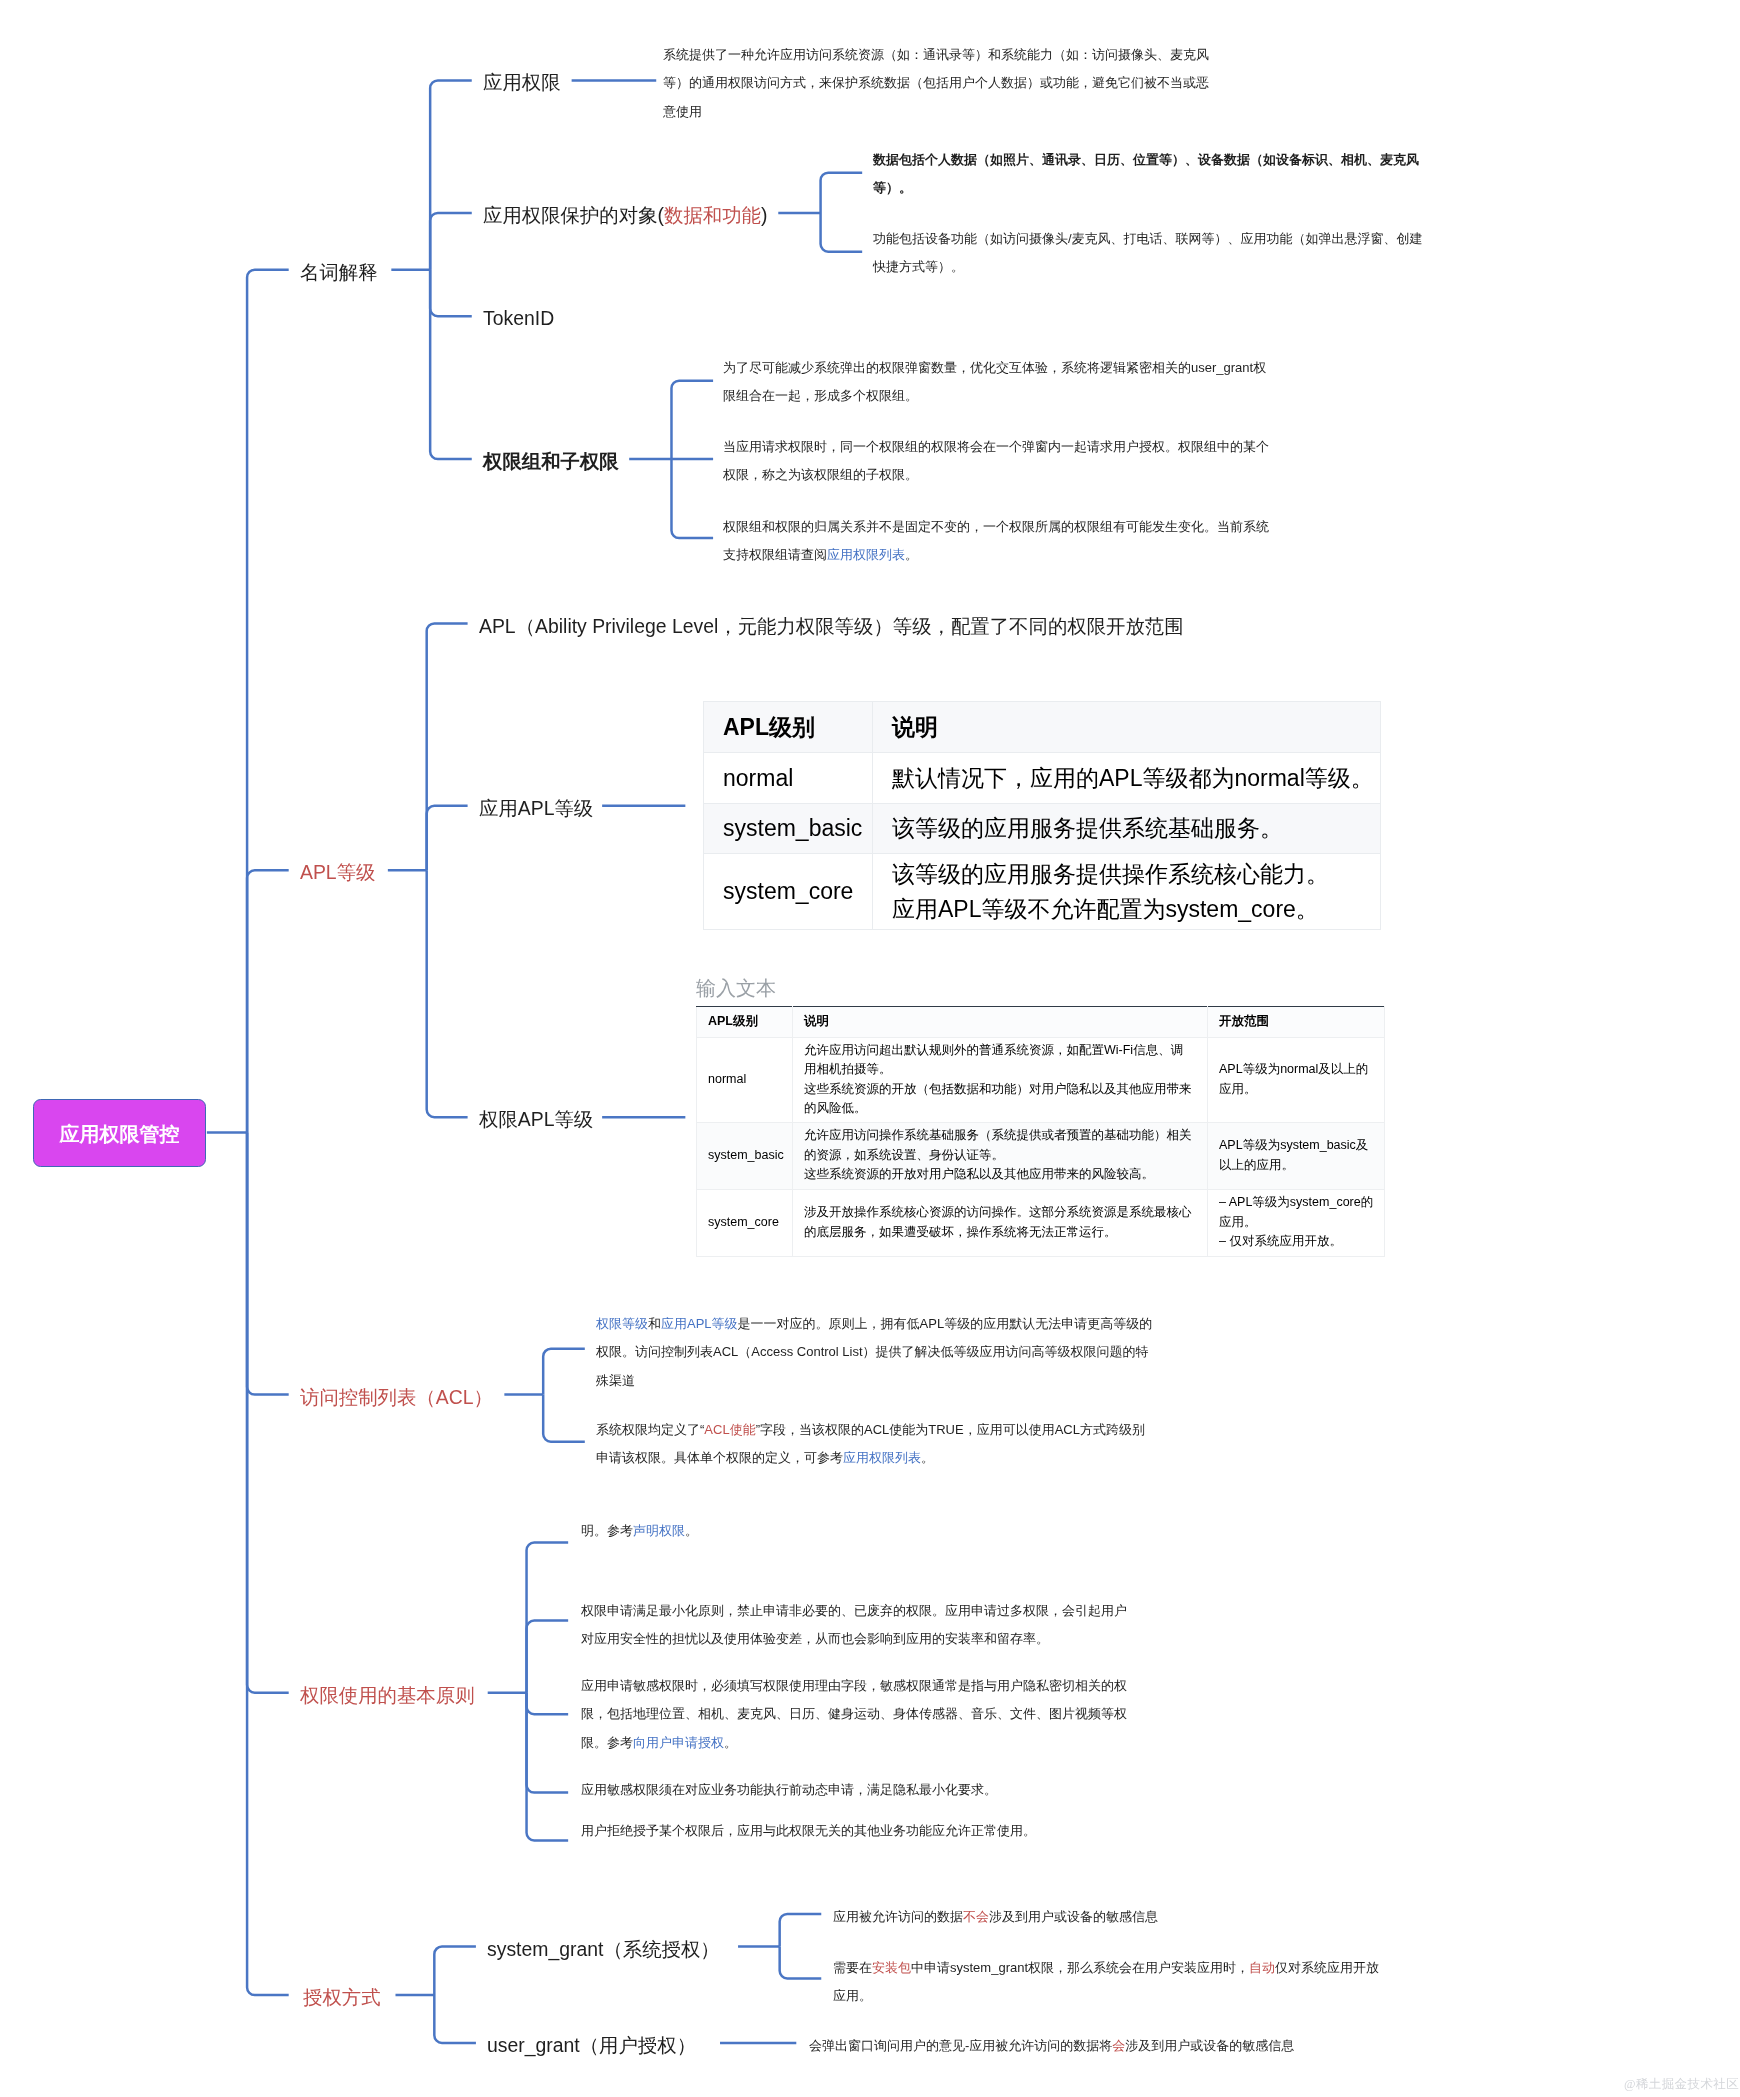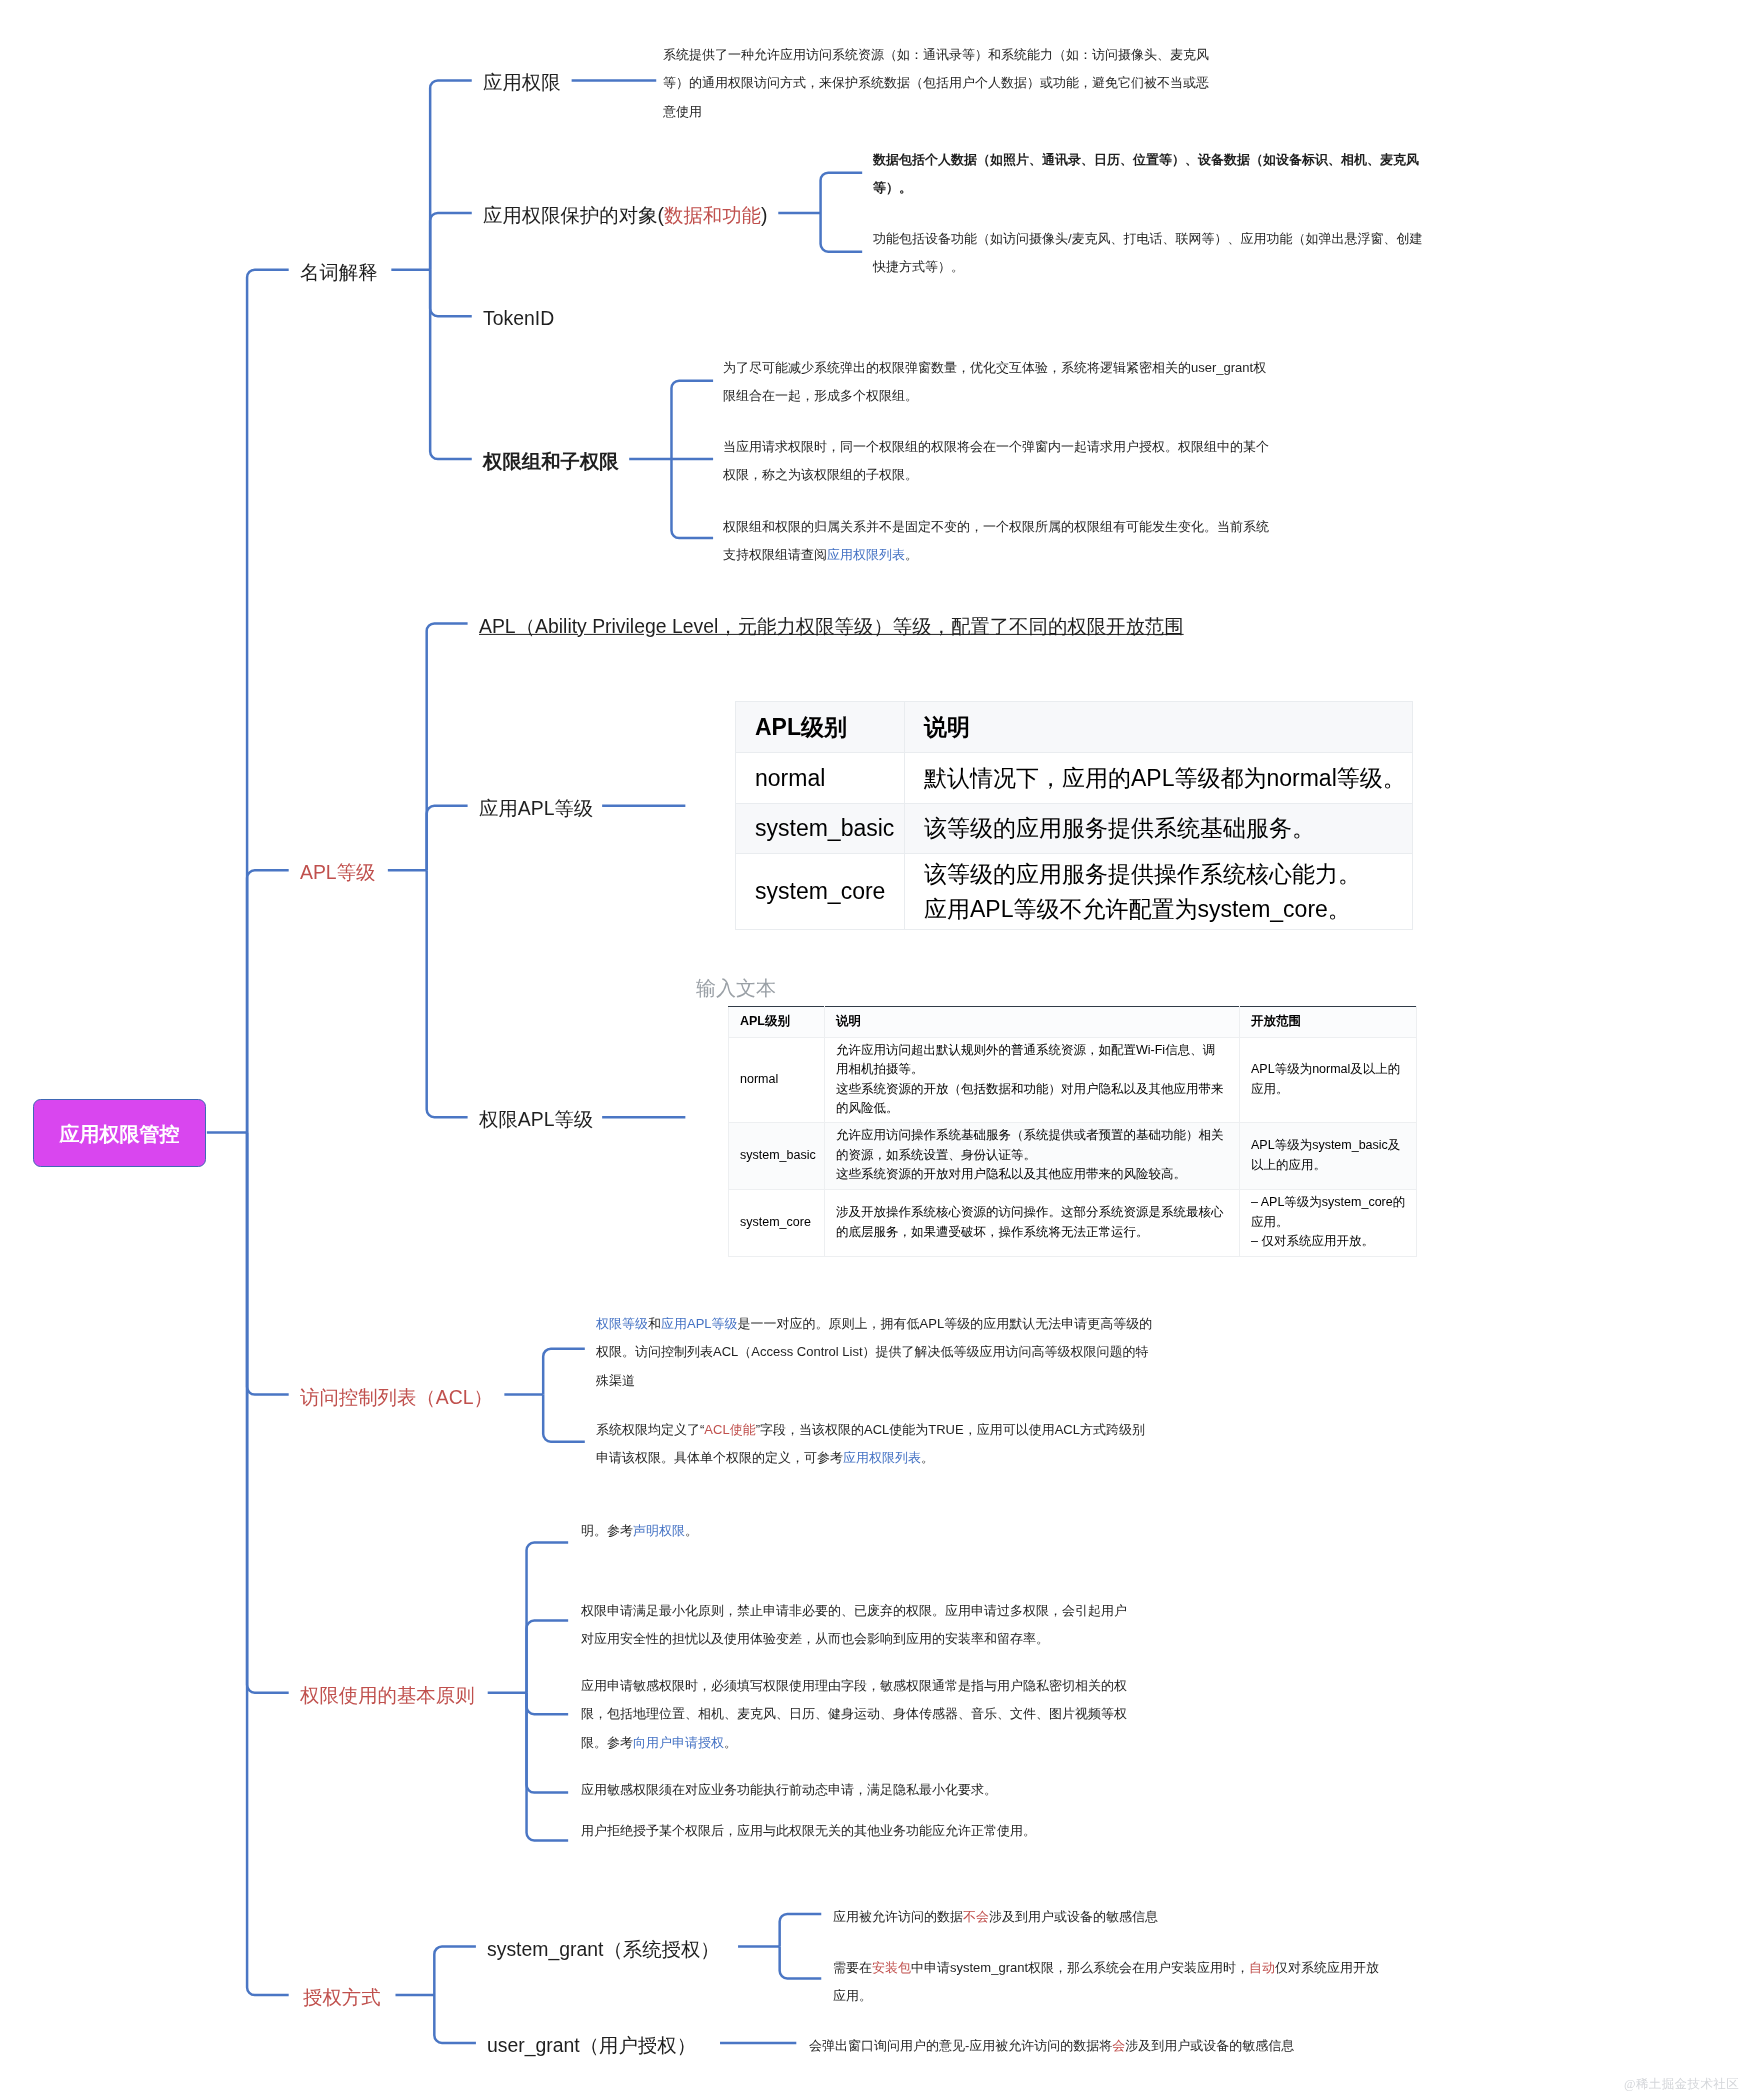--- a/index.html
+++ b/index.html
@@ -11,21 +11,21 @@
   svg#links path{fill:none;stroke:#4a76c4;stroke-width:3.6;stroke-linecap:butt;}
   .node{position:absolute;white-space:pre;color:#1f1f1f;font-size:19.4px;
         line-height:28.4px;transform:translateY(-50%) translateY(2.1px);}
   .node.bold{font-weight:bold;}
   .para{position:absolute;color:#1f1f1f;font-size:13px;line-height:28.4px;white-space:pre;}
   .red{color:#c0504d;}
   .blue{color:#4472c4;}
   .rootbox{position:absolute;background:#4e76c2;border-radius:7.6px;color:#fff;border:0.7px solid #3f67b5;box-sizing:border-box;
         font-size:20px;font-weight:bold;display:flex;align-items:center;justify-content:center;
         letter-spacing:0px;padding-top:2.1px;box-sizing:border-box;}
-  .tbl{position:absolute;border-collapse:collapse;table-layout:fixed;margin-left:32px;}
+  .tbl{position:absolute;border-collapse:collapse;table-layout:fixed;}
   .tbl td,.tbl th{text-align:left;vertical-align:middle;font-weight:normal;}
   .t1{font-size:23px;}
   .t1 td,.t1 th{border:0.7px solid #e9ecef;padding:2.1px 19px;line-height:35px;white-space:pre;}
   .t1 th{background:#f7f8fa;font-weight:bold;}
   .t1 tr.alt td{background:#f7f8fa;}
   .t2{font-size:12.5px;}
   .t2 td,.t2 th{border:0.7px solid #edeff1;padding:1.4px 11px;line-height:19.4px;white-space:pre;}
   .t2 th{background:#fbfcfd;font-weight:bold;border-top:1.7px solid #303b47;}
   .t2 tr.alt td{background:#fafbfc;}
   .cap{position:absolute;color:#9aa0a6;font-size:20px;line-height:26px;}
@@ -92,21 +92,21 @@
     <div class="node" style="left: 483px; top: 80px;"><span>应用权限</span></div>
     <div class="node" style="left: 483px; top: 213px;"><span>应用权限保护的对象(</span><span class="red">数据和功能</span><span>)</span></div>
     <div class="node" style="left: 483px; top: 316px;"><span>TokenID</span></div>
     <div class="node bold" style="left: 483px; top: 459px;"><span>权限组和子权限</span></div>
     <div class="para" style="left: 663px; top: 41px;"><div><span>系统提供了一种允许应用访问系统资源（如：通讯录等）和系统能力（如：访问摄像头、麦克风</span></div><div><span>等）的通用权限访问方式，来保护系统数据（包括用户个人数据）或功能，避免它们被不当或恶</span></div><div><span>意使用</span></div></div>
     <div class="para" style="left: 873px; top: 146px; font-weight: bold;"><div><span>数据包括个人数据（如照片、通讯录、日历、位置等）、设备数据（如设备标识、相机、麦克风</span></div><div><span>等）。</span></div></div>
     <div class="para" style="left: 873px; top: 225px;"><div><span>功能包括设备功能（如访问摄像头/麦克风、打电话、联网等）、应用功能（如弹出悬浮窗、创建</span></div><div><span>快捷方式等）。</span></div></div>
     <div class="para" style="left: 723px; top: 354px;"><div><span>为了尽可能减少系统弹出的权限弹窗数量，优化交互体验，系统将逻辑紧密相关的user_grant权</span></div><div><span>限组合在一起，形成多个权限组。</span></div></div>
     <div class="para" style="left: 723px; top: 433px;"><div><span>当应用请求权限时，同一个权限组的权限将会在一个弹窗内一起请求用户授权。权限组中的某个</span></div><div><span>权限，称之为该权限组的子权限。</span></div></div>
     <div class="para" style="left: 723px; top: 513px;"><div><span>权限组和权限的归属关系并不是固定不变的，一个权限所属的权限组有可能发生变化。当前系统</span></div><div><span>支持权限组请查阅</span><span class="blue">应用权限列表</span><span>。</span></div></div>
-    <div class="node" style="left: 479px; top: 624px; text-decoration: underline;"><span>APL（Ability Privilege Level，元能力权限等级）等级，配置了不同的权限开放范围</span></div>
+    <div class="node" style="left: 479px; top: 624px;"><span>APL（Ability Privilege Level，元能力权限等级）等级，配置了不同的权限开放范围</span></div>
     <div class="node" style="left: 479px; top: 806px;"><span>应用APL等级</span></div>
     <div class="node" style="left: 479px; top: 1117px;"><span>权限APL等级</span></div>
     <div class="para" style="left: 596px; top: 1310px;"><div><span class="blue">权限等级</span><span>和</span><span class="blue">应用APL等级</span><span>是一一对应的。原则上，拥有低APL等级的应用默认无法申请更高等级的</span></div><div><span>权限。访问控制列表ACL（Access Control List）提供了解决低等级应用访问高等级权限问题的特</span></div><div><span>殊渠道</span></div></div>
     <div class="para" style="left: 596px; top: 1416px;"><div><span>系统权限均定义了“</span><span class="red">ACL使能</span><span>”字段，当该权限的ACL使能为TRUE，应用可以使用ACL方式跨级别</span></div><div><span>申请该权限。具体单个权限的定义，可参考</span><span class="blue">应用权限列表</span><span>。</span></div></div>
     <div class="para" style="left: 581px; top: 1517px;"><div><span>明。参考</span><span class="blue">声明权限</span><span>。</span></div></div>
     <div class="para" style="left: 581px; top: 1597px;"><div><span>权限申请满足最小化原则，禁止申请非必要的、已废弃的权限。应用申请过多权限，会引起用户</span></div><div><span>对应用安全性的担忧以及使用体验变差，从而也会影响到应用的安装率和留存率。</span></div></div>
     <div class="para" style="left: 581px; top: 1672px;"><div><span>应用申请敏感权限时，必须填写权限使用理由字段，敏感权限通常是指与用户隐私密切相关的权</span></div><div><span>限，包括地理位置、相机、麦克风、日历、健身运动、身体传感器、音乐、文件、图片视频等权</span></div><div><span>限。参考</span><span class="blue">向用户申请授权</span><span>。</span></div></div>
     <div class="para" style="left: 581px; top: 1776px;"><div><span>应用敏感权限须在对应业务功能执行前动态申请，满足隐私最小化要求。</span></div></div>
     <div class="para" style="left: 581px; top: 1817px;"><div><span>用户拒绝授予某个权限后，应用与此权限无关的其他业务功能应允许正常使用。</span></div></div>
     <div class="node" style="left: 487px; top: 1947px;"><span>system_grant（系统授权）</span></div>

